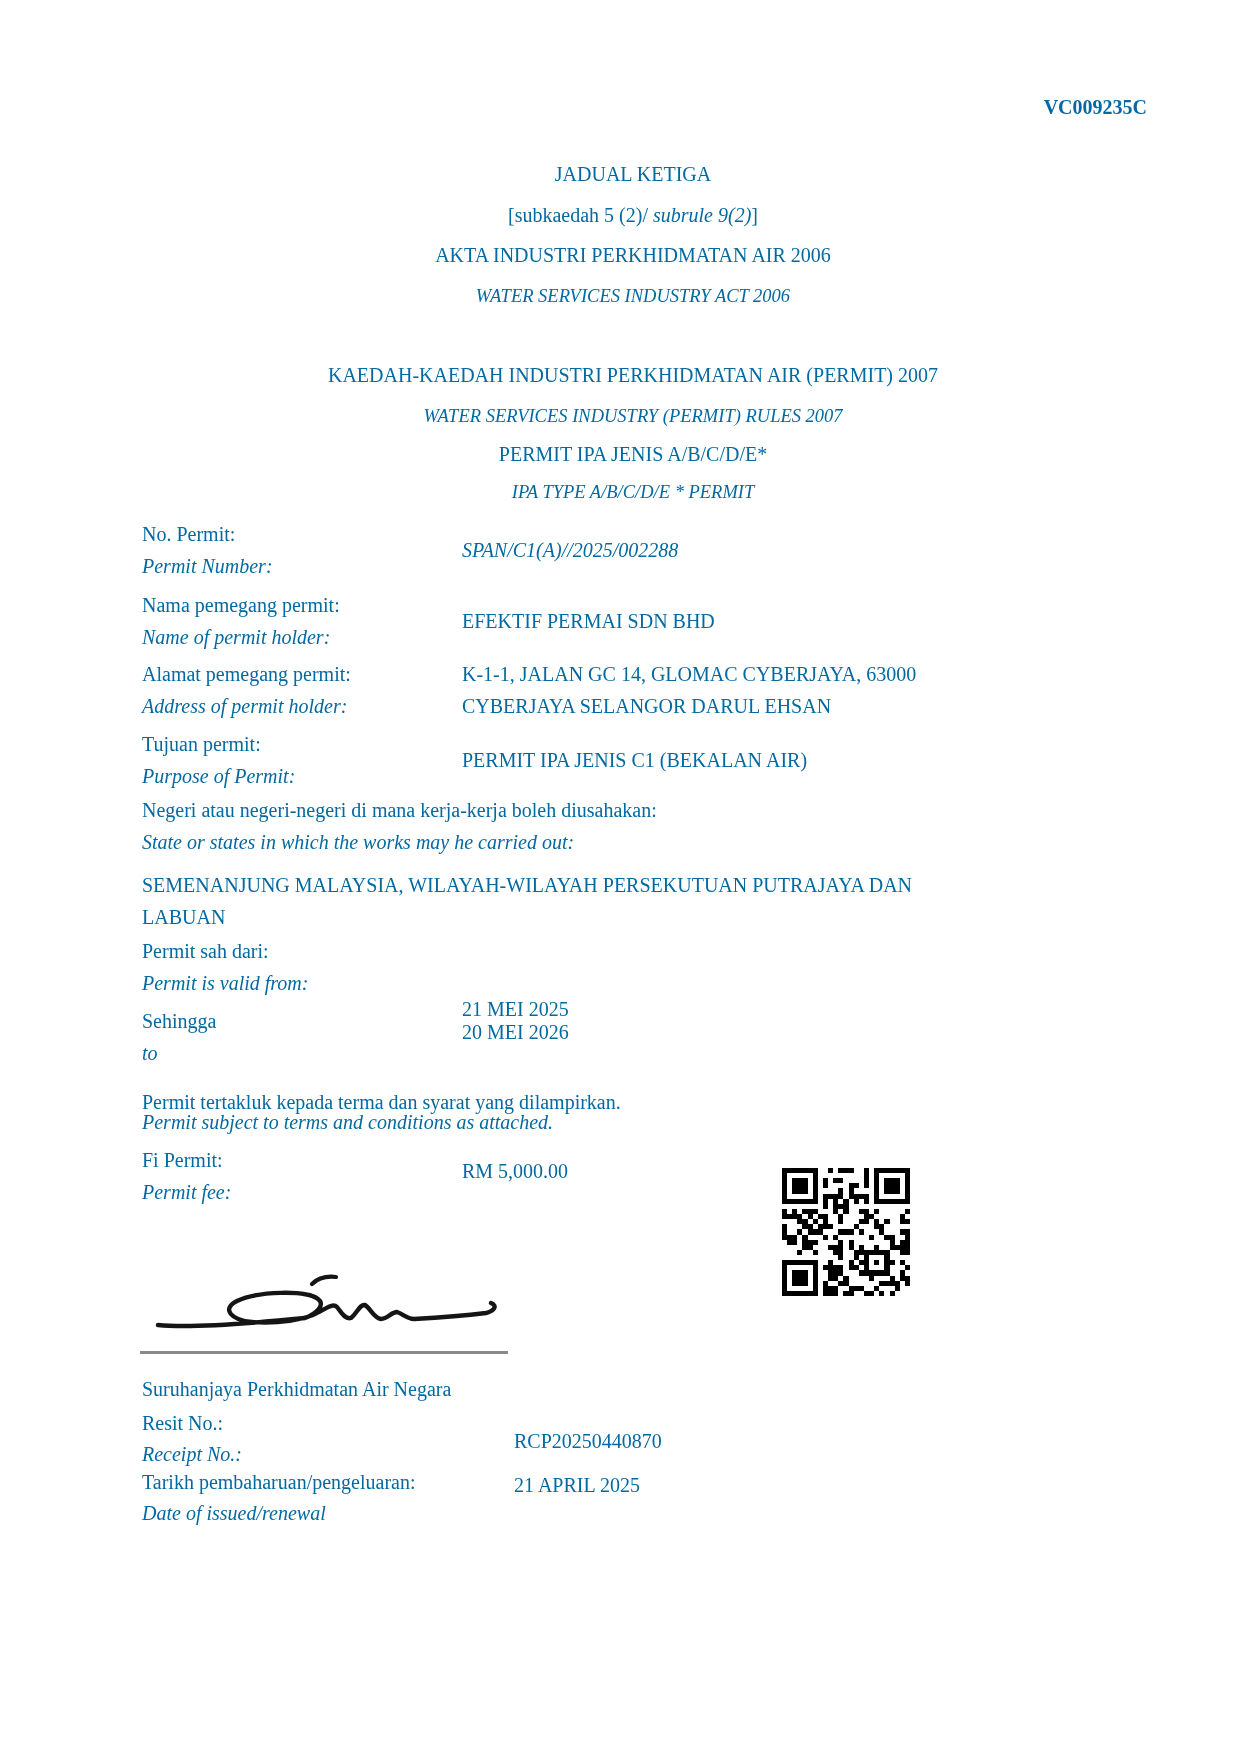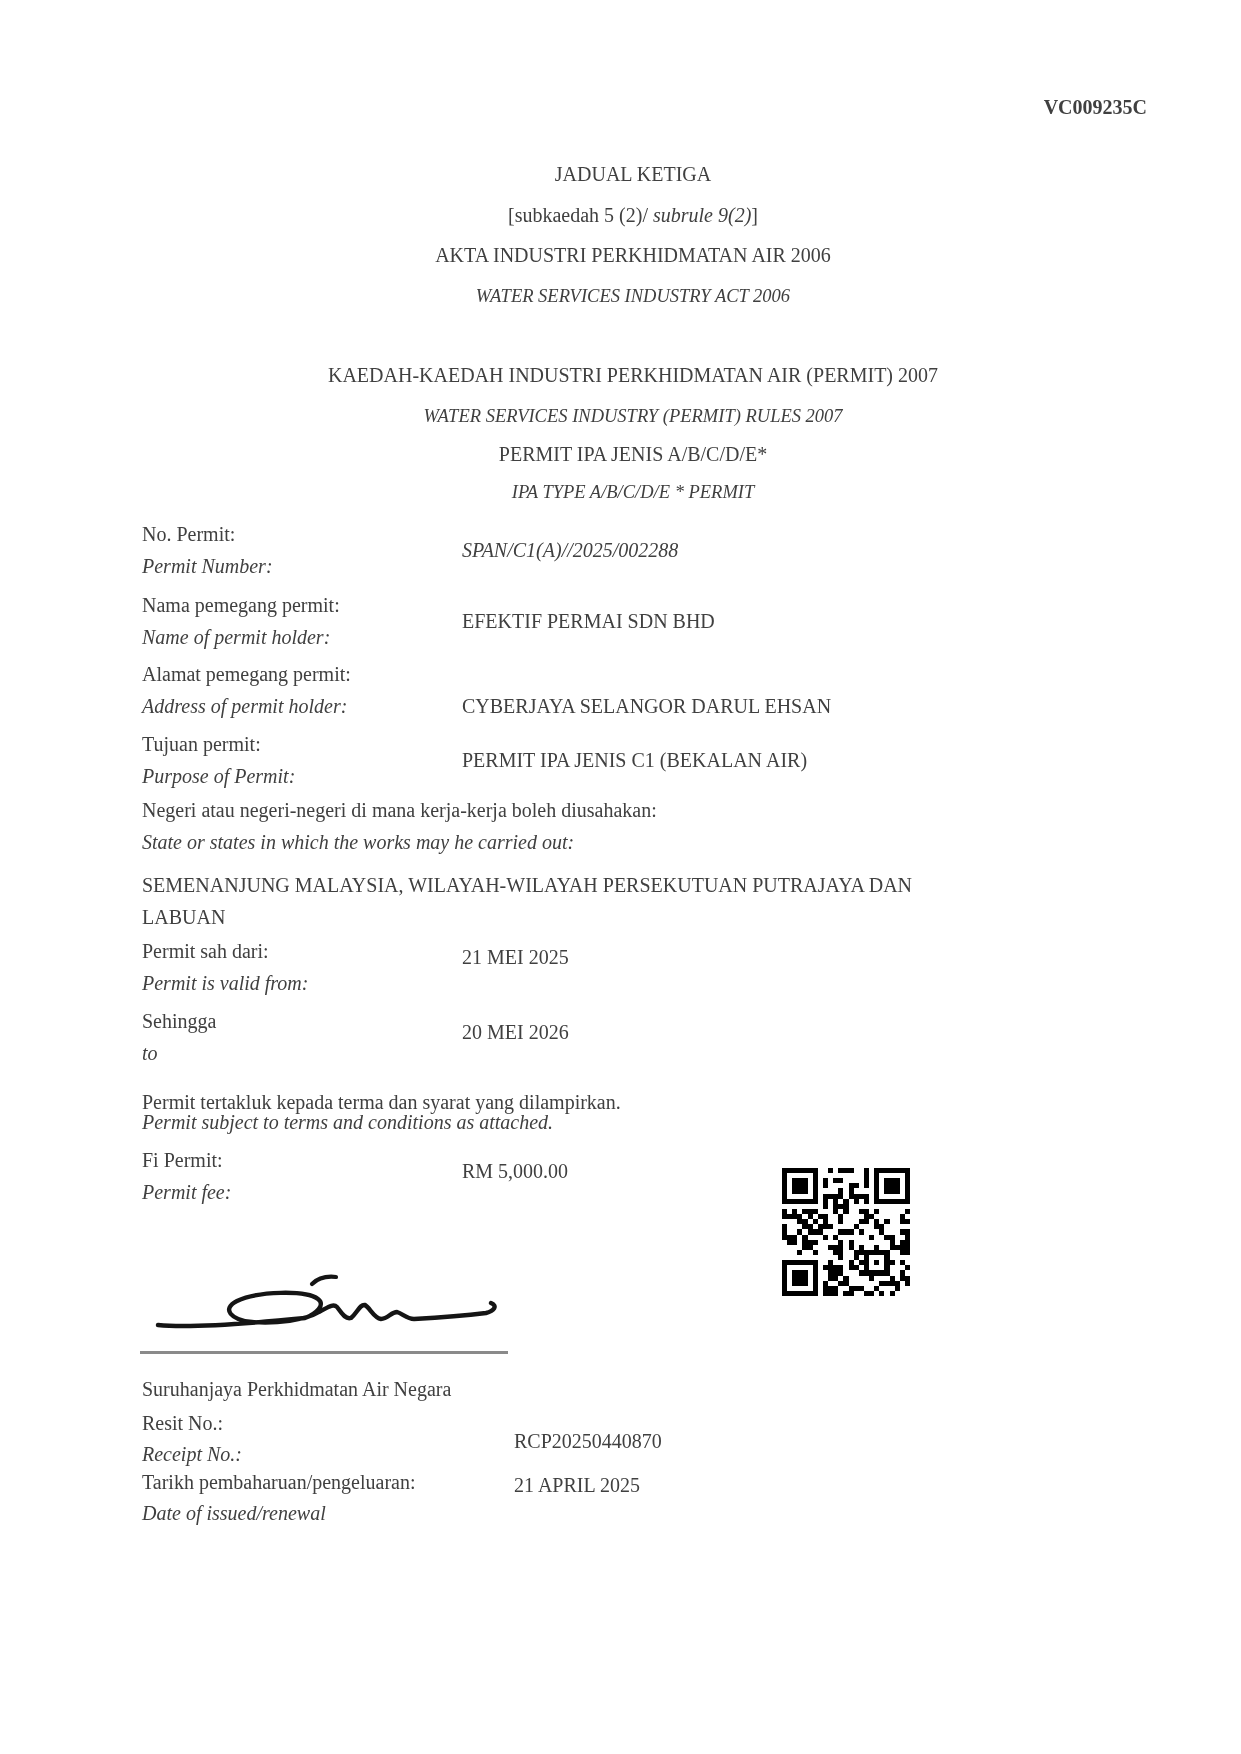--- a/index.html
+++ b/index.html
@@ -2,21 +2,21 @@
 <html><head>
 <meta charset="utf-8">
 <style>
   html,body{margin:0;padding:0;background:#e8e8e8;}
   .page{
     position:relative;
     width:1241px;height:1754px;
     margin:0 auto;
     background:#ffffff;
     font-family:"Liberation Serif", serif;
-    color:#404040;
+    color:#0369a1;
     overflow:hidden;
   }
   .abs{position:absolute;white-space:nowrap;}
   .t20{font-size:20px;line-height:26px;}
   .t18{font-size:18.5px;line-height:24px;}
   .it{font-style:italic;}
   .bold{font-weight:bold;}
   .center-block{left:144px;width:978px;text-align:center;}
   .label-col{left:142px;}
   .value-col{left:462px;}
@@ -51,33 +51,34 @@
   <div class="abs t20 label-col" style="top:521px;">No. Permit:</div>
   <div class="abs t20 it label-col" style="top:553px;">Permit Number:</div>
   <div class="abs t20 value-col" style="top:537px;font-style:italic;">SPAN/C1(A)//2025/002288</div>
 
   <div class="abs t20 label-col" style="top:592px;">Nama pemegang permit:</div>
   <div class="abs t20 it label-col" style="top:624px;">Name of permit holder:</div>
   <div class="abs t20 value-col" style="top:608px;">EFEKTIF PERMAI SDN BHD</div>
 
   <div class="abs t20 label-col" style="top:661px;">Alamat pemegang permit:</div>
   <div class="abs t20 it label-col" style="top:693px;">Address of permit holder:</div>
+  <div class="abs t20 value-col" style="top:661px;">K-1-1, JALAN GC 14, GLOMAC CYBERJAYA, 63000</div>
   <div class="abs t20 value-col" style="top:693px;">CYBERJAYA SELANGOR DARUL EHSAN</div>
 
   <div class="abs t20 label-col" style="top:731px;">Tujuan permit:</div>
   <div class="abs t20 it label-col" style="top:763px;">Purpose of Permit:</div>
   <div class="abs t20 value-col" style="top:747px;">PERMIT IPA JENIS C1 (BEKALAN AIR)</div>
 
   <div class="abs t20 it label-col" style="top:829px;">State or states in which the works may he carried out:</div>
   <div class="abs t20 label-col" style="top:797px;">Negeri atau negeri-negeri di mana kerja-kerja boleh diusahakan:</div>
   <div class="abs t20 label-col wrapblock" style="top:869px; width:800px;">SEMENANJUNG MALAYSIA, WILAYAH-WILAYAH PERSEKUTUAN PUTRAJAYA DAN LABUAN</div>
 
   <div class="abs t20 label-col" style="top:938px;">Permit sah dari:</div>
   <div class="abs t20 it label-col" style="top:970px;">Permit is valid from:</div>
-  <div class="abs t20 value-col" style="top:944px;">21 MEI 2025</div>
+  <div class="abs t20 value-col" style="top:996px;">21 MEI 2025</div>
 
   <div class="abs t20 label-col" style="top:1008px;">Sehingga</div>
   <div class="abs t20 it label-col" style="top:1040px;">to</div>
   <div class="abs t20 value-col" style="top:1019px;">20 MEI 2026</div>
 
   <div class="abs t20 label-col" style="top:1077px;margin-top:12px;">Permit tertakluk kepada terma dan syarat yang dilampirkan.</div>
   <div class="abs t20 it label-col" style="top:1109px;">Permit subject to terms and conditions as attached.</div>
 
   <div class="abs t20 label-col" style="top:1147px;">Fi Permit:</div>
   <div class="abs t20 it label-col" style="top:1179px;">Permit fee:</div>

